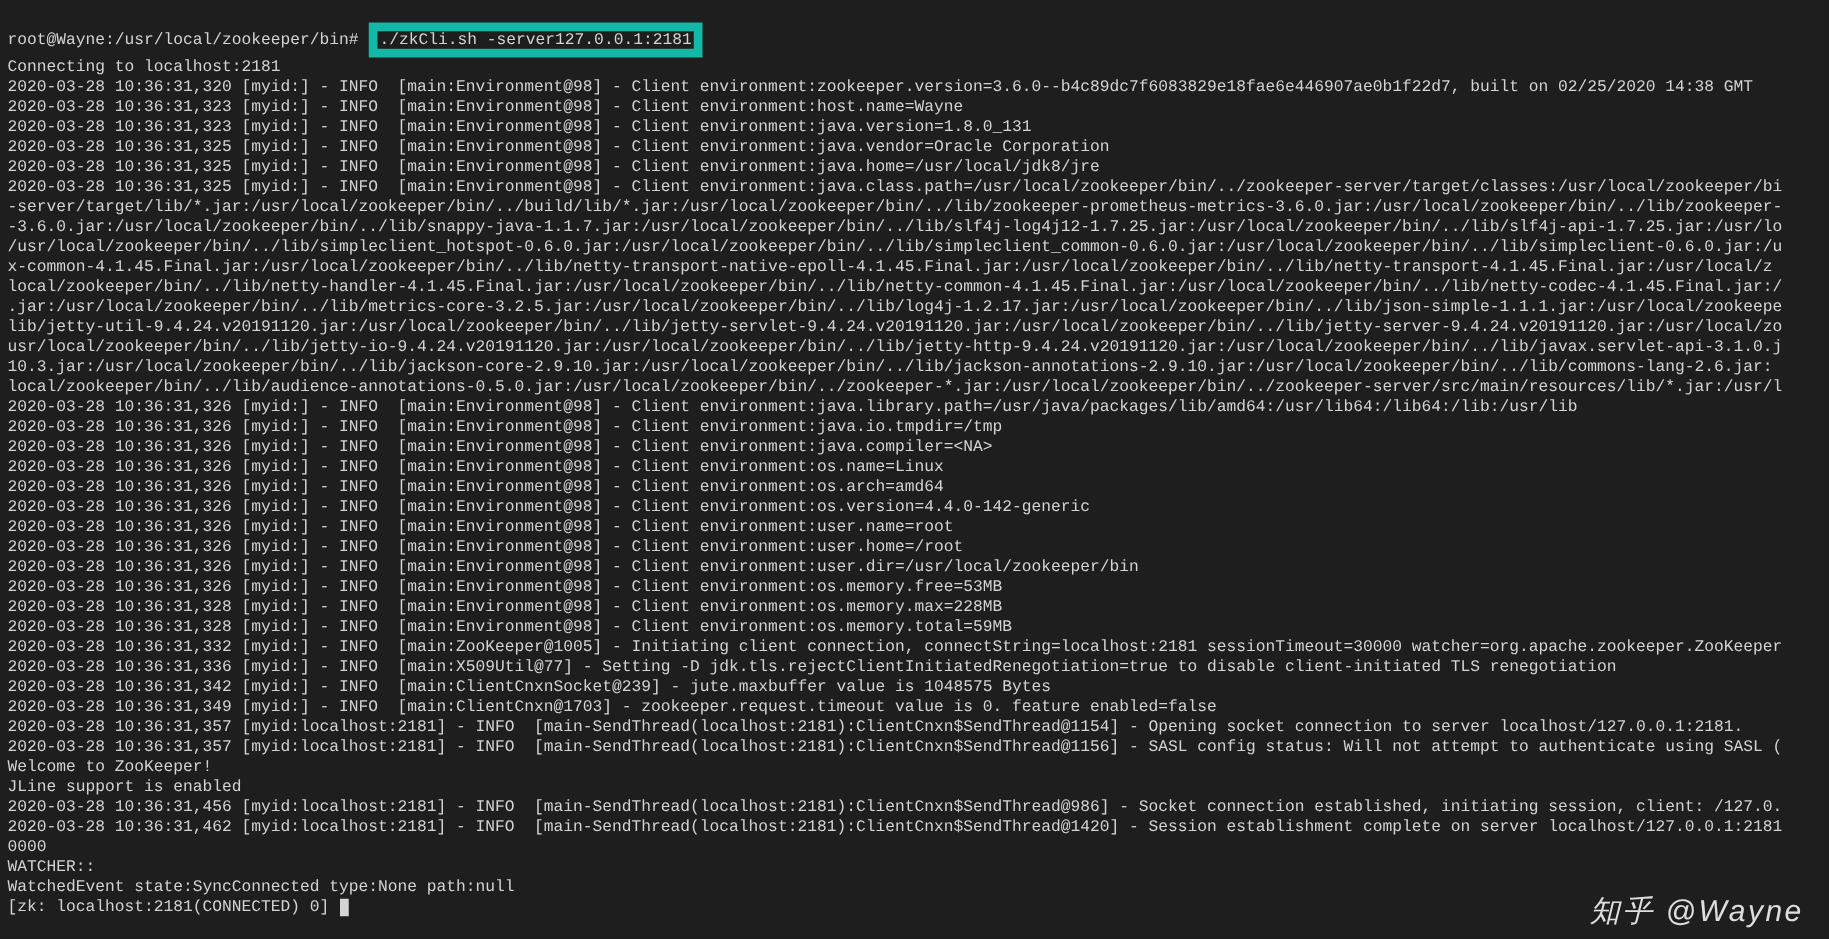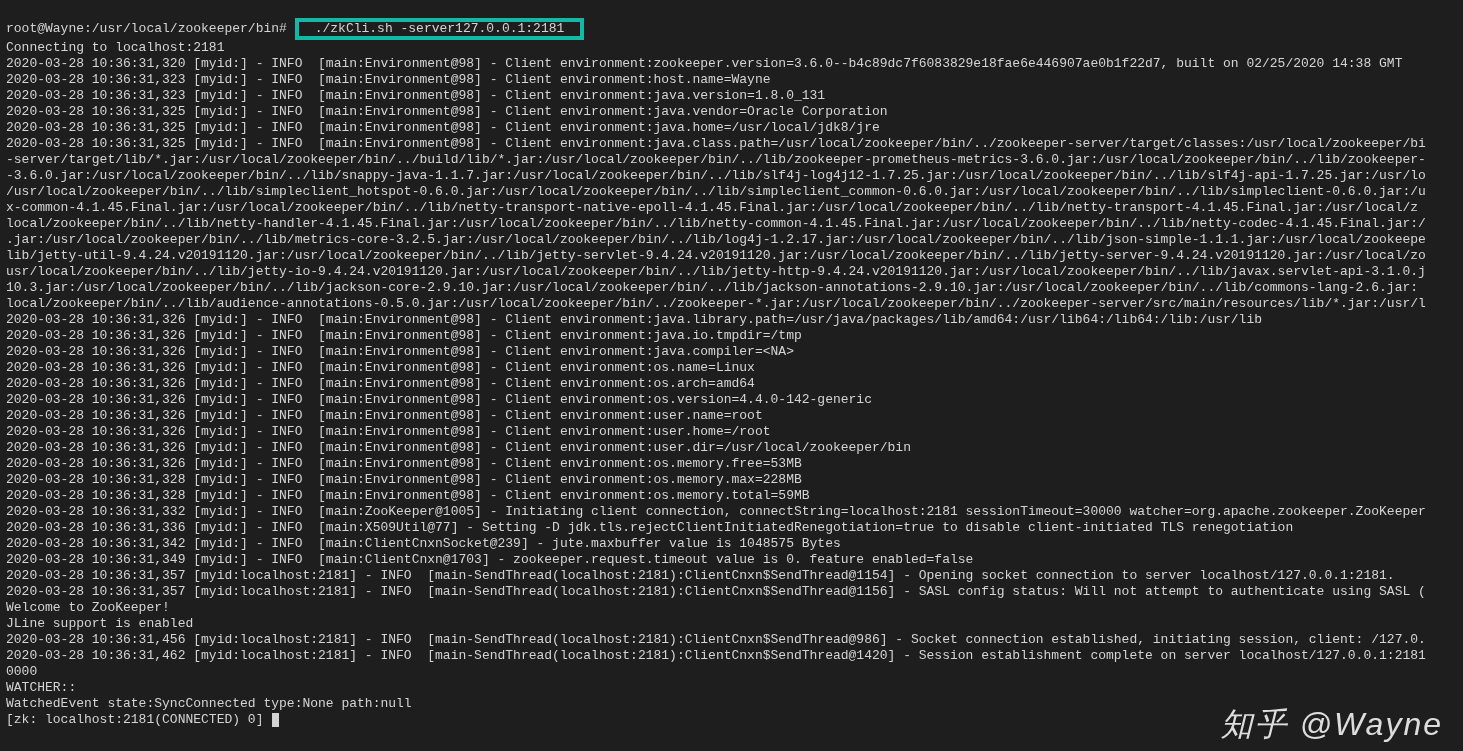--- a/index.html
+++ b/index.html
@@ -13,39 +13,39 @@
     width: 1463px;
     height: 751px;
     overflow: hidden;
   }
   .terminal {
     padding: 2px 6px;
     white-space: pre;
     position: relative;
   }
   .highlight-box {
-    border: 4px solid #14b8a6;
-    padding: 0 16px;
+    border: 7px solid #14b8a6;
+    padding: 0 2px;
     display: inline-block;
     line-height: 14px;
   }
   .cursor {
     display: inline-block;
     width: 7px;
     height: 14px;
     background: #d4d4d4;
     vertical-align: text-bottom;
     margin-left: 1px;
   }
   .watermark {
     position: absolute;
     right: 20px;
     bottom: 30px;
     font-family: "PingFang SC", "Microsoft YaHei", sans-serif;
-    font-size: 32px;
+    font-size: 24px;
     font-weight: 500;
     font-style: italic;
     color: rgba(255,255,255,0.85);
     letter-spacing: 2px;
     pointer-events: none;
   }
   .line { display: block; }
 </style>
 </head>
 <body>

